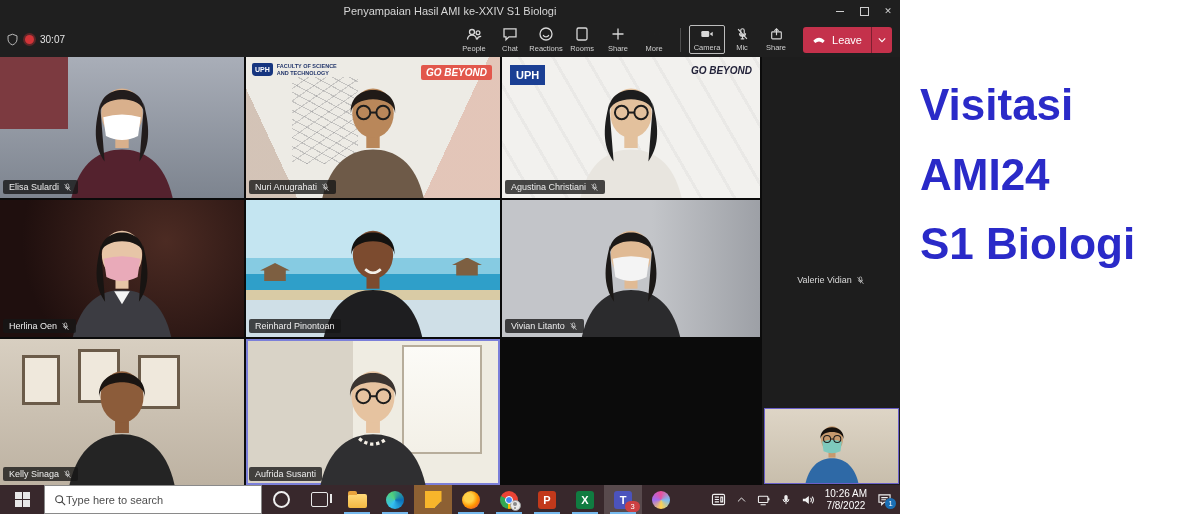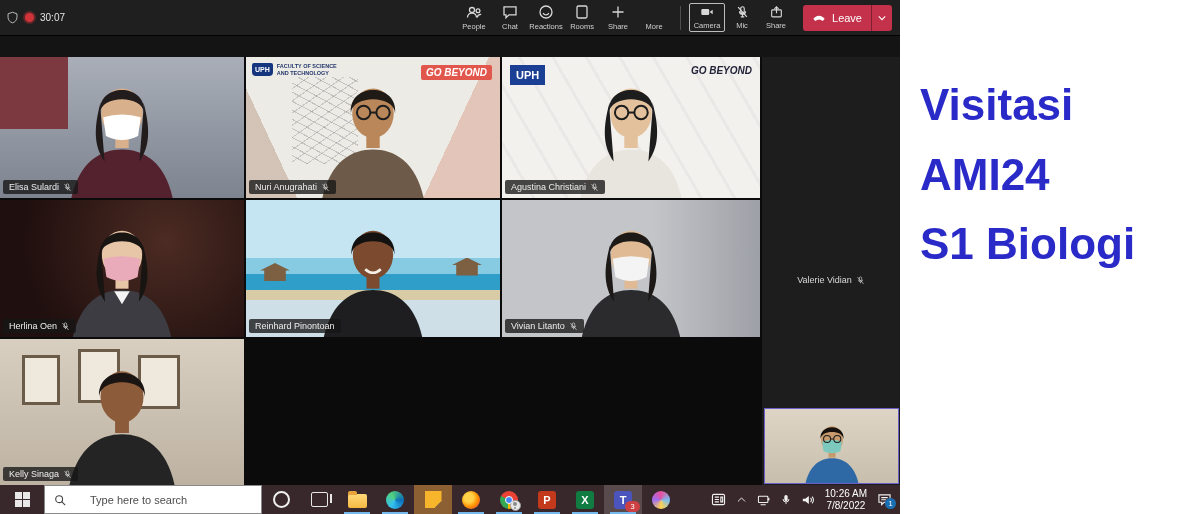--- a/index.html
+++ b/index.html
@@ -70,21 +70,21 @@
   .avatar{position:absolute;top:116px;left:50%;transform:translateX(-50%);width:88px;height:88px;border-radius:50%;
           background:#ccd8d6;color:#16424a;font-size:34px;display:flex;align-items:center;justify-content:center;}
   .avatar-name{position:absolute;top:218px;left:0;right:0;display:flex;justify-content:center;align-items:center;gap:4px;color:#d9d9d9;font-size:9px;}
   .selfview{position:absolute;left:2px;right:1px;bottom:1px;height:74px;border:1px solid #6a5fc9;overflow:hidden;}
 
   
   .taskbar{position:absolute;left:0;top:485px;width:900px;height:29px;background:#38282c;display:flex;align-items:stretch;}
   .start{width:44px;display:flex;align-items:center;justify-content:center;cursor:pointer;}
   .winlogo{display:grid;grid-template-columns:7px 7px;grid-template-rows:7px 7px;gap:1px;}
   .winlogo span{background:#e8e8e8;}
-  .searchbox{width:198px;background:#fff;border:1px solid #8a8a8a;display:flex;align-items:center;gap:24px;padding:0 9px;cursor:text;}
+  .searchbox{width:198px;background:#fff;border:1px solid #8a8a8a;display:flex;align-items:center;gap:0;padding:0 9px;cursor:text;}
   .searchbox .ph{color:#4d4d4d;font-size:11px;}
   .tb-apps{display:flex;align-items:stretch;}
   .tb-app{width:38px;position:relative;display:flex;align-items:center;justify-content:center;cursor:pointer;}
   .tb-app.hl-orange{background:rgba(247,165,59,.45);}
   .tb-app.hl-gray{background:rgba(255,255,255,.16);}
   .tb-app .runline{position:absolute;left:6px;right:6px;bottom:0;height:2.5px;background:#76b9ed;}
   .ic-cortana{border:2px solid #efefef;border-radius:50%;width:13px;height:13px;}
   .ic-taskview{width:15px;height:13px;border:1.5px solid #e8e8e8;border-radius:2px;position:relative;}
   .ic-taskview::after{content:"";position:absolute;right:-5px;top:1px;width:2px;height:9px;background:#e8e8e8;}
   .ic-folder{width:19px;height:14px;background:linear-gradient(180deg,#ffd97a,#f4b942);border-radius:2px;position:relative;margin-top:3px;}
@@ -108,20 +108,32 @@
   .notif-badge{position:absolute;right:-4px;bottom:-3px;width:11px;height:11px;border-radius:50%;background:#1a6fb5;color:#fff;font-size:7.5px;display:flex;align-items:center;justify-content:center;}
 
   
   .side-panel{position:absolute;left:900px;top:8px;width:300px;height:414px;background:#ffffff;}
   .side-text{margin:62px 0 0 20px;font-weight:bold;font-size:44px;line-height:1.58;}
 </style>
 </head>
 <body>
 
 <div class="teams">
+  <div class="titlebar">
+    <div class="title">Penyampaian Hasil AMI ke-XXIV S1 Biologi</div>
+    <div class="win-controls">
+      <div class="win-btn">
+          <span class="bar"></span>
+        </div>
+      <div class="win-btn">
+          <span class="box"></span>
+        </div>
+      <div class="win-btn">✕</div>
+    </div>
+  </div>
 
   <div class="toolbar">
     <div class="timer-area">
       <svg width="13" height="13" viewBox="0 0 16 16" style="stroke:#bdbdbd;fill:none;stroke-width:1.2">
           <path d="M8,1.5 l5.5,2 v4.2 c0,3.4 -2.4,5.9 -5.5,6.9 c-3.1,-1 -5.5,-3.5 -5.5,-6.9 v-4.2 Z"></path>
         </svg>
       <span class="rec-dot"></span>
       <span>30:07</span>
     </div>
     <div class="tabs" id="toolbar-tabs">
@@ -329,20 +341,37 @@
           <rect x="45" y="52" width="10" height="10" fill="#8c5c3a"></rect>
           <ellipse cx="50" cy="36" rx="15.5" ry="18.5" fill="#8c5c3a"></ellipse>
           <path d="M33.5,36 C31.5,13 68.5,13 66.5,36 C66,22 34,22 33.5,36 Z" fill="#1a1512"></path>
         </svg>
         <div class="chip">
           <span>Kelly Sinaga</span>
           <svg width="9" height="9" viewBox="0 0 12 12">
             <path d="M6,1.2 a1.6,1.6 0 0 1 1.6,1.6 v2.2 a1.6,1.6 0 0 1 -3.2,0 v-2.2 A1.6,1.6 0 0 1 6,1.2 Z M3.2,5 a2.8,2.8 0 0 0 5.6,0 M6,7.8 v1.8" stroke="#d6d6d6" fill="none" stroke-width="0.9"></path>
             <path d="M2,1.5 L10,10.5" stroke="#d6d6d6" stroke-width="1"></path>
           </svg>
+        </div>
+      </div>
+      <div class="tile scene-window active">
+        <svg class="person" viewBox="0 0 100 100" preserveAspectRatio="xMidYMax meet">
+          <path d="M12,100 C18,72 34,63 50,63 C66,63 82,72 88,100 Z" fill="#2f2f31"></path>
+          <rect x="45" y="52" width="10" height="10" fill="#e6c3a0"></rect>
+          <ellipse cx="50" cy="36" rx="15.5" ry="18.5" fill="#e6c3a0"></ellipse>
+          <path d="M33.5,36 C31.5,13 68.5,13 66.5,36 C66,22 34,22 33.5,36 Z" fill="#3b3430"></path>
+          <g fill="none" stroke="#1d1d1d" stroke-width="1.5">
+            <circle cx="43" cy="35.5" r="5"></circle>
+            <circle cx="57.5" cy="35.5" r="5"></circle>
+            <path d="M48,35.5 h4.5"></path>
+          </g>
+          <path d="M40,66 Q50,74 60,66" fill="none" stroke="#f5f0e6" stroke-width="2.4" stroke-dasharray="2.4 2"></path>
+        </svg>
+        <div class="chip">
+          <span>Aufrida Susanti</span>
         </div>
       </div>
       <div class="col4">
       <div class="avatar-name">
         <span>Valerie Vidian</span>
         <svg width="9" height="9" viewBox="0 0 12 12">
             <path d="M6,1.2 a1.6,1.6 0 0 1 1.6,1.6 v2.2 a1.6,1.6 0 0 1 -3.2,0 v-2.2 A1.6,1.6 0 0 1 6,1.2 Z M3.2,5 a2.8,2.8 0 0 0 5.6,0 M6,7.8 v1.8" stroke="#cfcfcf" fill="none" stroke-width="0.9"></path>
             <path d="M2,1.5 L10,10.5" stroke="#cfcfcf" stroke-width="1"></path>
           </svg>
       </div>

